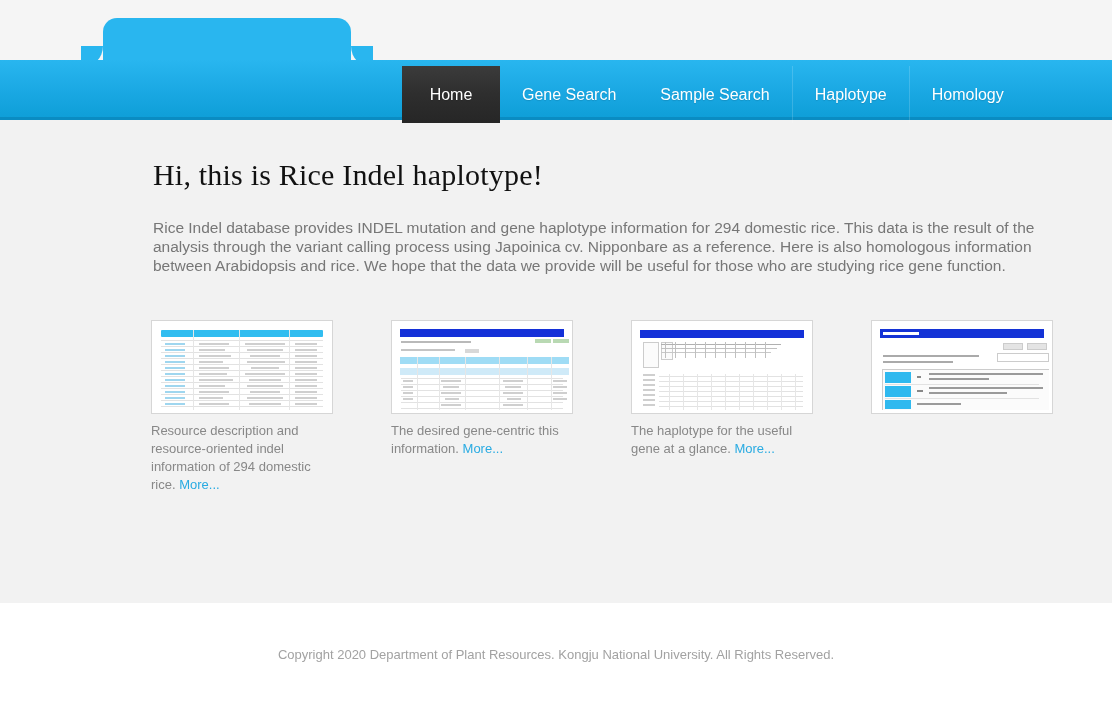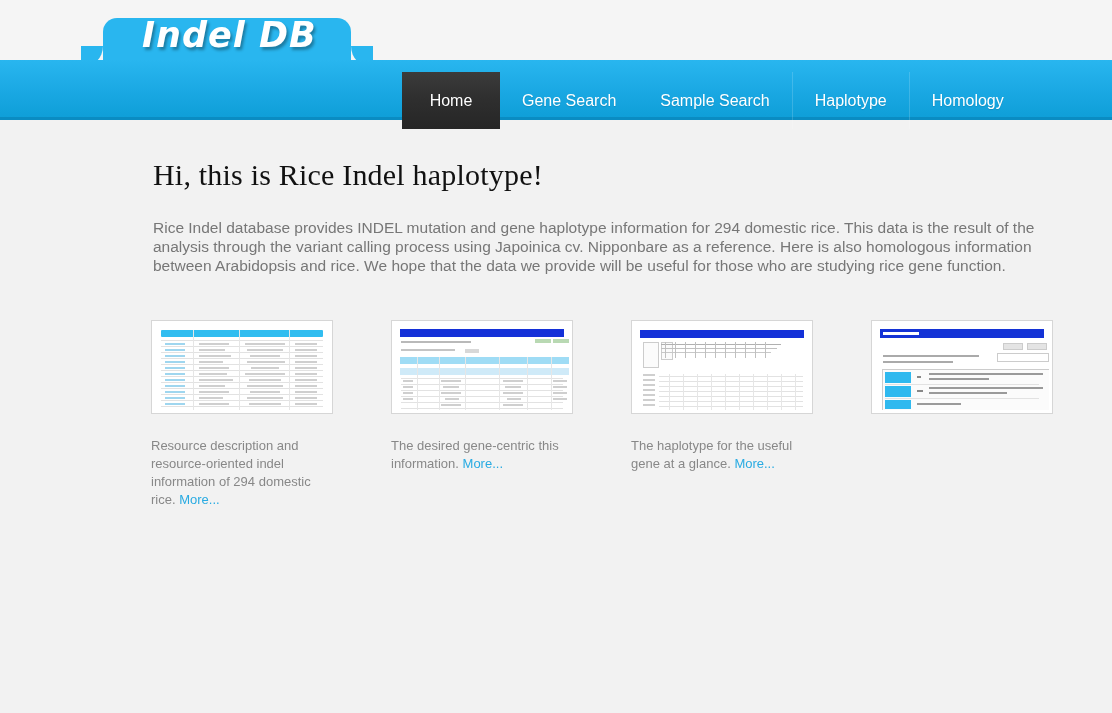--- a/index.html
+++ b/index.html
@@ -79,21 +79,21 @@
     width: 1112px; height: 60px;
     background: linear-gradient(to bottom, #29b6ef 0%, #1aa8e3 55%, #0f9fd8 100%);
     border-bottom: 3px solid #0a8cc2;
     z-index: 5;
   }
   .nav-items {
     position: absolute;
     left: 402px; top: 0;
     height: 69px;
     display: flex;
-    align-items: flex-end;
+    align-items: center;
   }
   .nav-item {
     display: flex;
     align-items: center;
     justify-content: center;
     height: 57px;
     color: #ffffff;
     font-size: 16px;
     padding: 0 22px;
     white-space: nowrap;
@@ -155,21 +155,21 @@
     padding: 3px;
     overflow: hidden;
   }
   .thumb-inner {
     width: 100%; height: 100%;
     position: relative;
     overflow: hidden;
     background: #ffffff;
   }
   .card-caption {
-    margin-top: 23px;
+    margin-top: 8px;
     font-size: 13px;
     line-height: 18px;
     color: #888888;
   }
   .more-link {
     color: #29abe2;
     cursor: pointer;
   }
 
   
@@ -224,21 +224,20 @@
 </head>
 <body>
 
 <div class="page">
 
   <div class="top-strip"></div>
 
   <div class="corner-mask-l"></div>
   <div class="corner-mask-r"></div>
   <div class="logo-tab"></div>
-  <div class="logo-text">Indel DB</div>
 
   <div class="navbar">
     <div class="nav-items">
       <div class="nav-item active">
         <span>Home</span>
       </div>
       <div class="nav-item">
         <span>Gene Search</span>
       </div>
       <div class="nav-item">
@@ -456,14 +455,17 @@
               <div class="mini-row" style="left:10px;top:60px;right:10px;"></div>
               <div class="mini-row" style="left:10px;top:74px;right:10px;"></div>
             </div>
           </div>
         </div>
 
       </div>
     </div>
   </div>
 
+  <div class="footer">
+    <div class="footer-text">Copyright 2020 Department of Plant Resources. Kongju National University. All Rights Reserved.</div>
+  </div>
 
 </div>
 
 </body></html>

